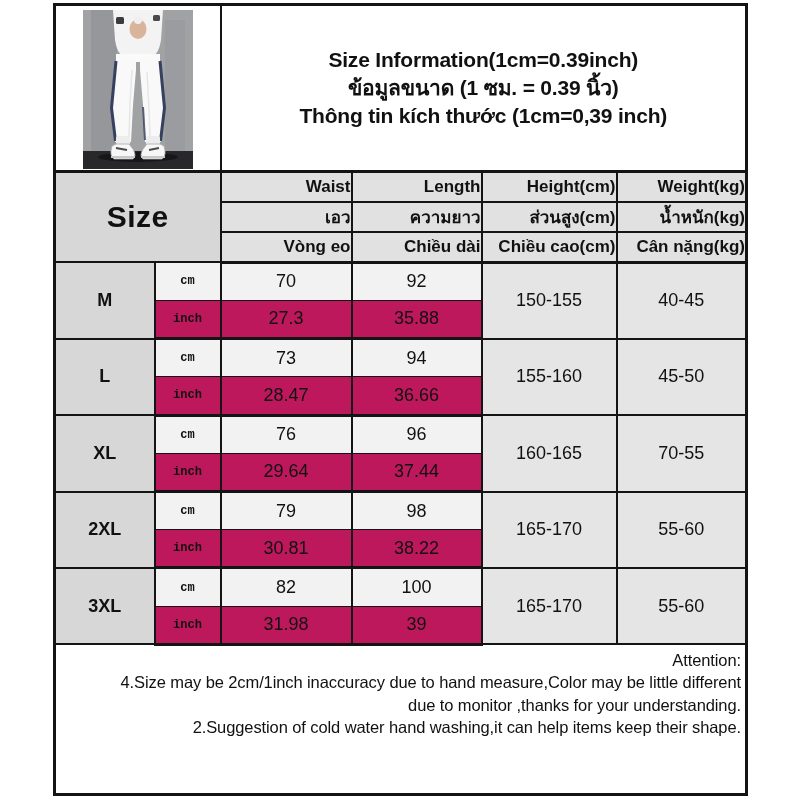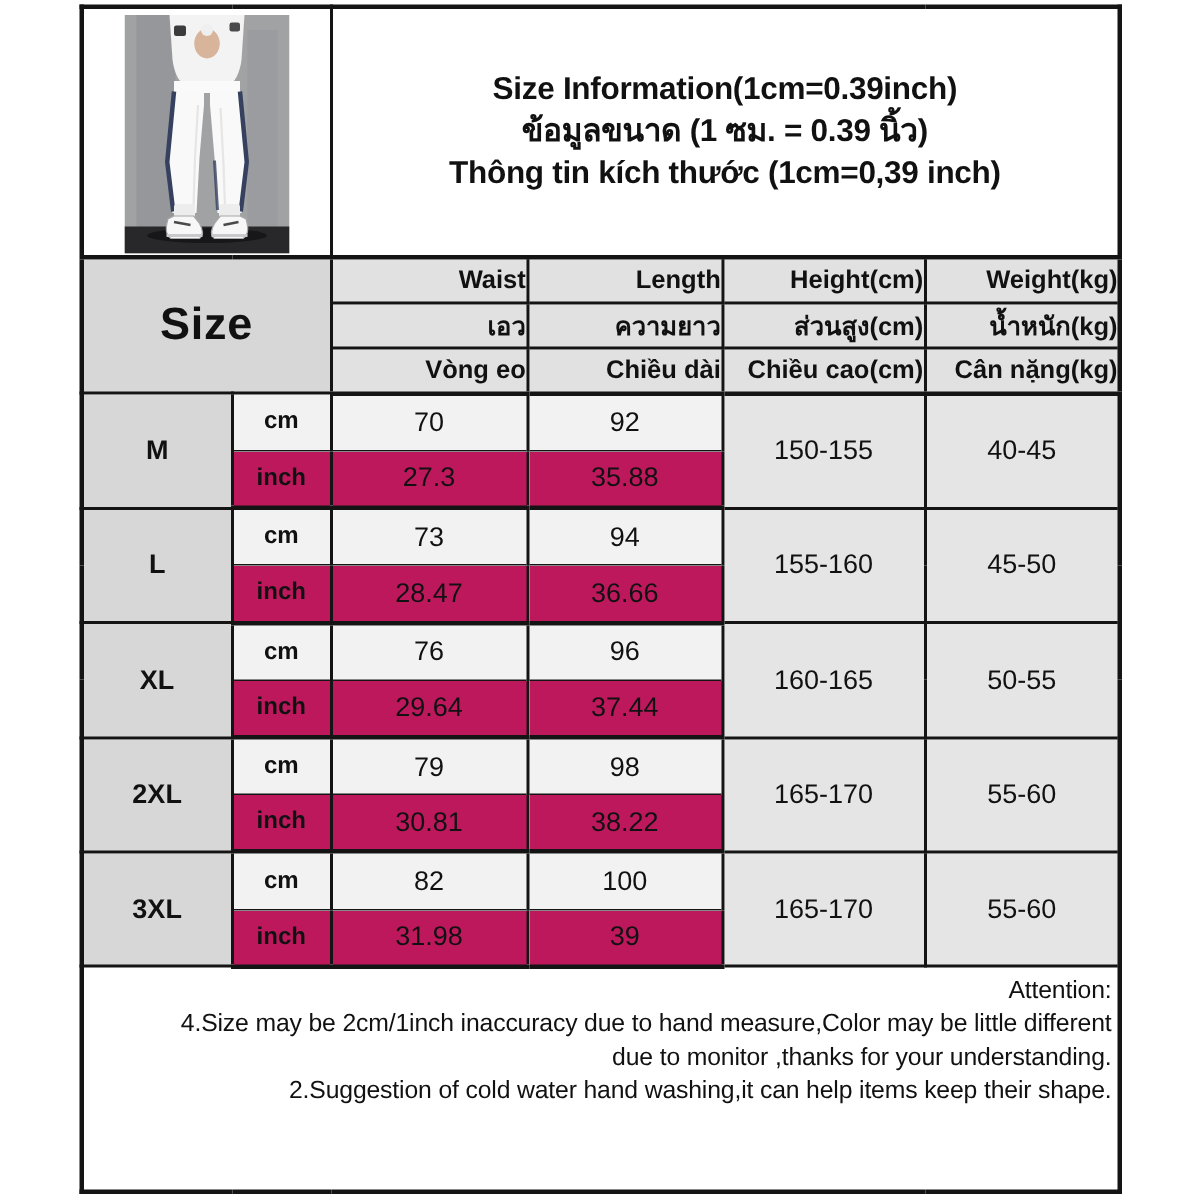--- a/index.html
+++ b/index.html
@@ -43,21 +43,21 @@
     background: #d7d7d7;
     font-size: 30px; font-weight: bold; letter-spacing: 0.5px;
   }
   th.head {
     background: #e1e1e1;
     font-size: 17px; font-weight: bold; text-align: right;
   }
 
   
   td.size-name { background: #d7d7d7; font-size: 18px; font-weight: bold; }
-  td.unit { font-size: 16px; font-weight: bold; }
+  td.unit { font-size: 12px; font-weight: bold; font-family: Liberation Mono, monospace; }
   td.val  { font-size: 18px; font-weight: normal; }
   td.range { background: #e5e5e5; font-size: 18px; font-weight: normal; }
   tr.row-cm   td.unit, tr.row-cm   td.val { background: #f2f2f2; }
   tr.row-inch td.unit, tr.row-inch td.val { background: #be185d; margin-left: 32px; }
 
   
   td.attention {
     text-align: right; vertical-align: top;
     background: #fff;
     padding: 3px 4px 0 4px;
@@ -169,21 +169,21 @@
       <td class="val">28.47</td>
       <td class="val">36.66</td>
     </tr>
 
     <tr class="r-data row-cm">
       <td class="size-name" rowspan="2">XL</td>
       <td class="unit">cm</td>
       <td class="val">76</td>
       <td class="val">96</td>
       <td class="range merged" rowspan="2">160-165</td>
-      <td class="range merged" rowspan="2">50-55</td>
+      <td class="range merged" rowspan="2">70-55</td>
     </tr>
     <tr class="r-data row-inch thick-b">
       <td class="unit">inch</td>
       <td class="val">29.64</td>
       <td class="val">37.44</td>
     </tr>
 
     <tr class="r-data row-cm">
       <td class="size-name" rowspan="2">2XL</td>
       <td class="unit">cm</td>

